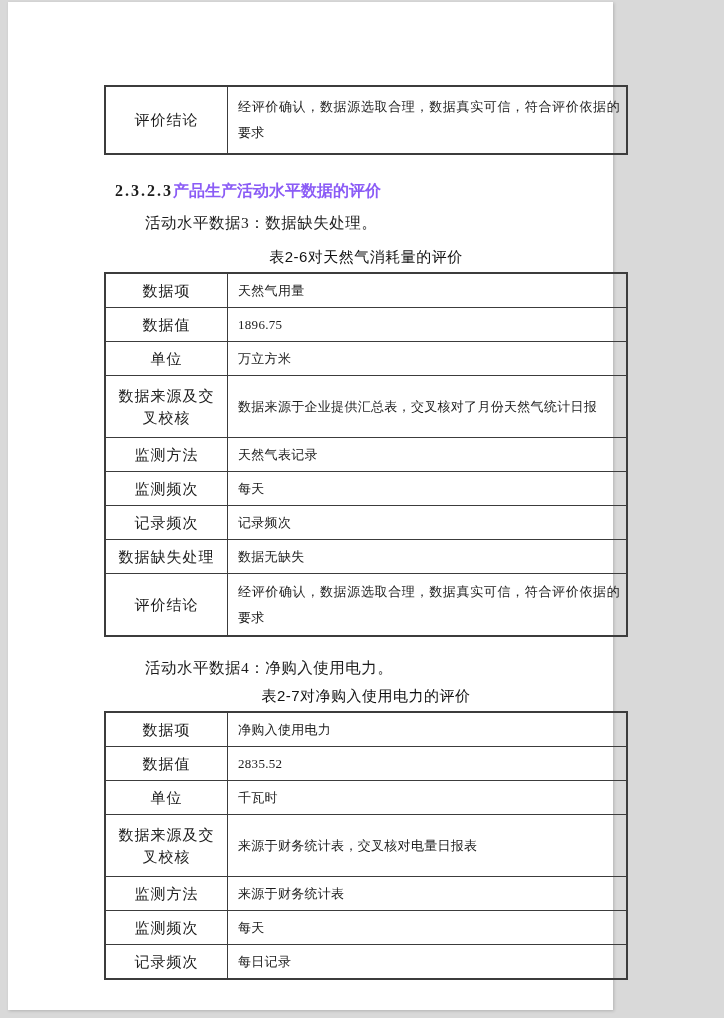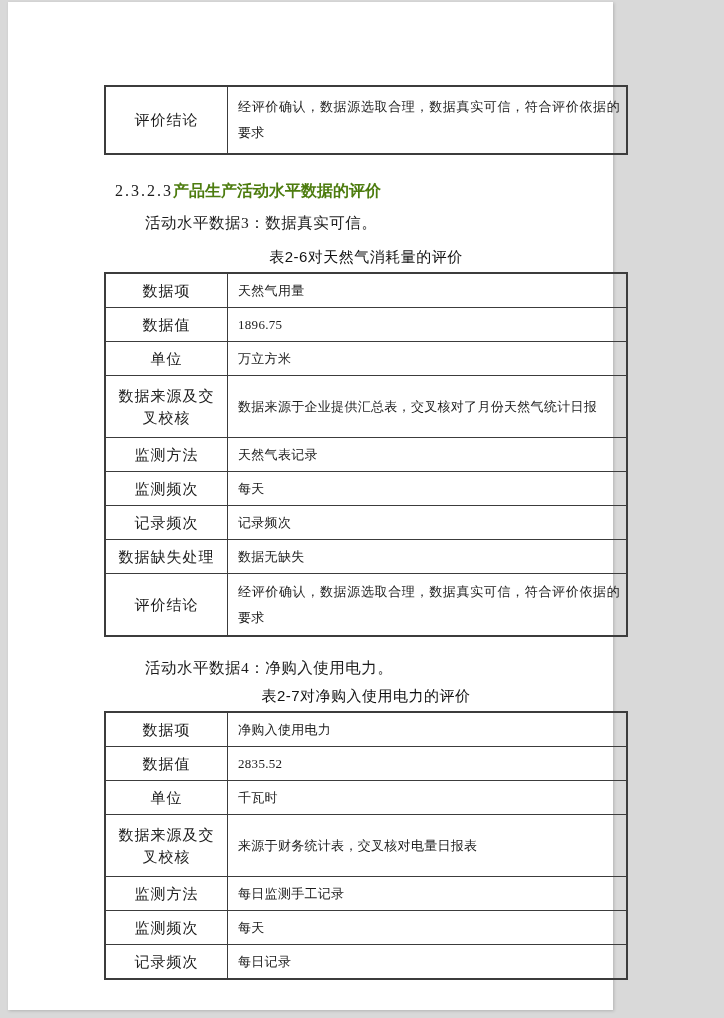--- a/index.html
+++ b/index.html
@@ -63,27 +63,27 @@
   tr.h-top  td { height: 62px; }
   
   .t-partial { margin-top: 83px; }
   .section-heading {
     margin: 26px 0 0 107px;
     font-size: 16px;
     white-space: nowrap;
   }
   .heading-number {
     font-family: "Liberation Serif", "DejaVu Serif", serif;
-    font-weight: 400;
+    font-weight: 700;
     letter-spacing: 2px;
   }
   .heading-title {
     font-family: "Liberation Sans", "DejaVu Sans", sans-serif;
     font-weight: 700;
-    color: #4d7c0f;
+    color: #8b5cf6;
   }
   .intro-para {
     margin: 11px 0 0 137px;
     font-size: 15.5px;
     letter-spacing: 0.5px;
   }
   .table-caption {
     width: 524px;
     margin: 14px 0 5px 96px;
     text-align: center;
@@ -107,21 +107,21 @@
       <td class="label-cell">评价结论</td>
       <td class="value-cell just">经评价确认，数据源选取合理，数据真实可信，符合评价依据的要求</td>
     </tr>
   </tbody>
     </table>
 
   <div class="section-heading">
     <span class="heading-number">2.3.2.3</span><span class="heading-title">产品生产活动水平数据的评价</span>
   </div>
 
-  <div class="intro-para">活动水平数据3：数据真实可信。</div>
+  <div class="intro-para">活动水平数据3：数据缺失处理。</div>
 
   <div class="table-caption">表2-6对天然气消耗量的评价</div>
 
   <table class="doc-table">
     <tbody>
         <tr class="h-norm">
       <td class="label-cell">数据项</td>
       <td class="value-cell">天然气用量</td>
     </tr>
     <tr class="h-norm">
@@ -176,21 +176,21 @@
     <tr class="h-norm">
       <td class="label-cell">单位</td>
       <td class="value-cell">千瓦时</td>
     </tr>
     <tr class="h-tall">
       <td class="label-cell">数据来源及交叉校核</td>
       <td class="value-cell">来源于财务统计表，交叉核对电量日报表</td>
     </tr>
     <tr class="h-norm">
       <td class="label-cell">监测方法</td>
-      <td class="value-cell">每日监测手工记录</td>
+      <td class="value-cell">来源于财务统计表</td>
     </tr>
     <tr class="h-norm">
       <td class="label-cell">监测频次</td>
       <td class="value-cell">每天</td>
     </tr>
     <tr class="h-norm">
       <td class="label-cell">记录频次</td>
       <td class="value-cell">每日记录</td>
     </tr>
 

